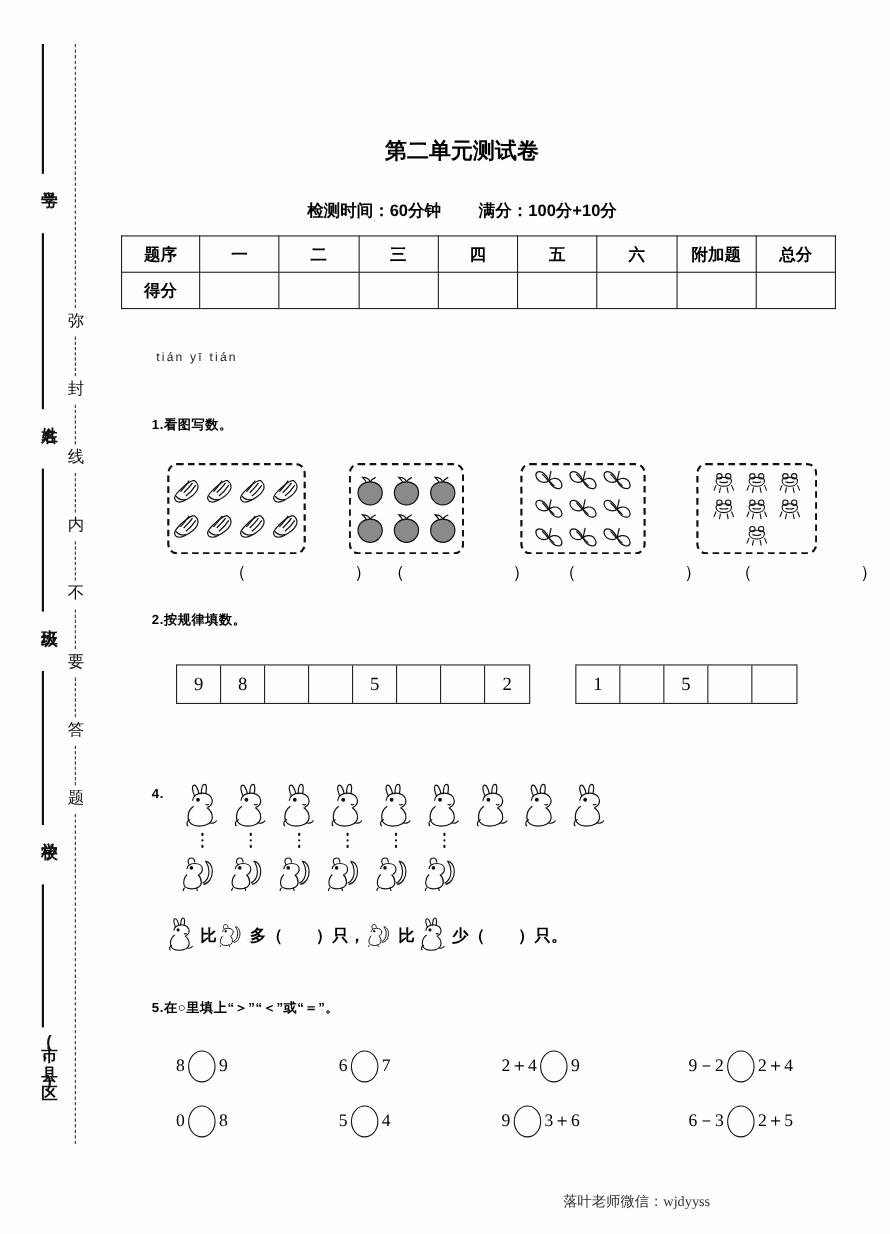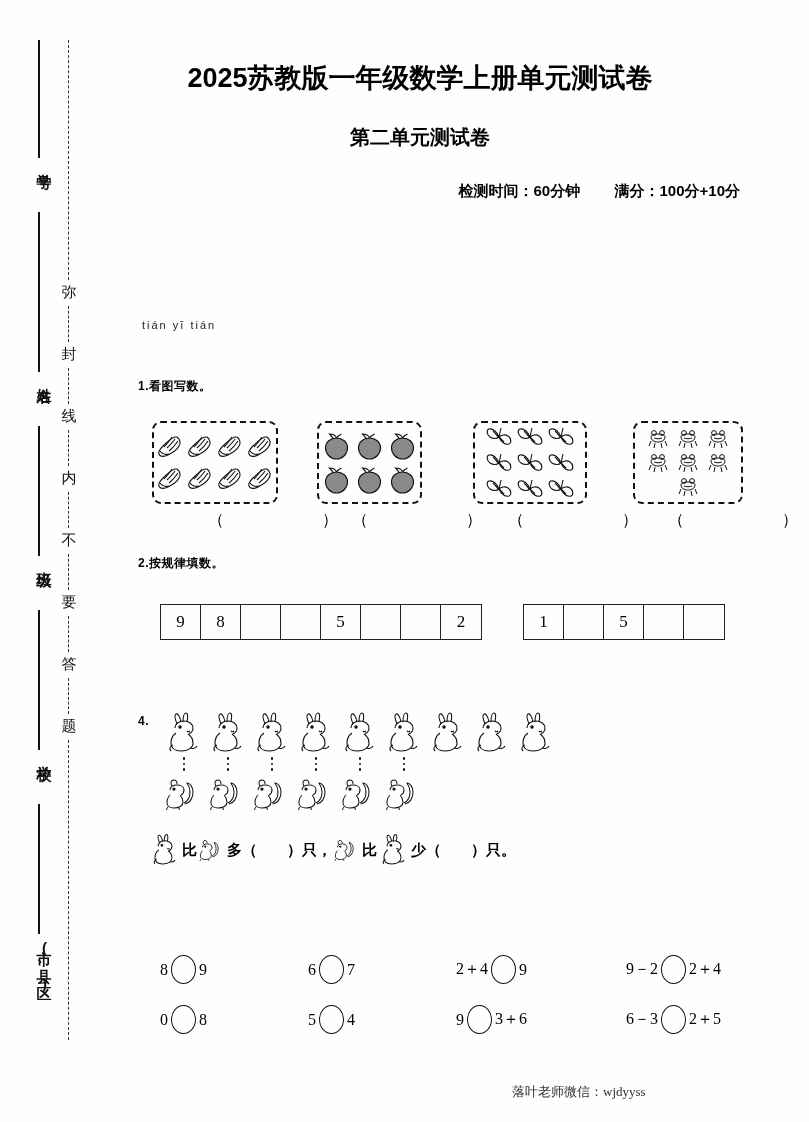--- a/index.html
+++ b/index.html
@@ -93,21 +93,21 @@
     text-align: center;
     font-size: 20px;
     font-weight: bold;
     font-family: "Liberation Sans", sans-serif;
   }
   .exam-meta {
     position: absolute;
     top: 182px;
     left: 100px;
     width: 640px;
-    text-align: right;
+    text-align: center;
     font-size: 15px;
     font-weight: bold;
     font-family: "Liberation Sans", sans-serif;
   }
   .exam-meta .gap { display: inline-block; width: 26px; }
 
   
   .score-table {
     position: absolute;
     top: 214px;
@@ -296,28 +296,53 @@
     <div class="seal-inner-char" style="top:492px;">不</div>
     <div class="seal-inner-line" style="top:514px;height:36px;"></div>
     <div class="seal-inner-char" style="top:554px;">要</div>
     <div class="seal-inner-line" style="top:576px;height:36px;"></div>
     <div class="seal-inner-char" style="top:616px;">答</div>
     <div class="seal-inner-line" style="top:638px;height:36px;"></div>
     <div class="seal-inner-char" style="top:678px;">题</div>
     <div class="seal-inner-line" style="top:700px;height:300px;"></div>
   </div>
 
-  <div class="doc-title">2025苏教版一年级数学上册单元测试卷</div>
   <div class="doc-subtitle">第二单元测试卷</div>
   <div class="exam-meta">
     <span>检测时间：60分钟</span>
     <span class="gap"></span>
     <span>满分：100分+10分</span>
   </div>
 
+  <table class="score-table">
+    <tbody>
+        <tr>
+      <td class="first">题序</td>
+      <td>一</td>
+      <td>二</td>
+      <td>三</td>
+      <td>四</td>
+      <td>五</td>
+      <td>六</td>
+      <td>附加题</td>
+      <td>总分</td>
+    </tr>
+    <tr>
+      <td class="first">得分</td>
+      <td></td>
+      <td></td>
+      <td></td>
+      <td></td>
+      <td></td>
+      <td></td>
+      <td></td>
+      <td></td>
+    </tr>
+  </tbody>
+    </table>
 
   <div class="pinyin-row">tián  yī  tián</div>
 
   <div class="qtext" style="top:378px;left:138px;">
     <span class="qnum">1.</span><span>看图写数。</span>
   </div>
 
   <div class="pic-box" style="top:421px;left:152px;width:126px;height:83px;">
     <div class="pic-grid">
       <div class="pic-row">
@@ -897,20 +922,23 @@
           <circle cx="18" cy="15" r="1.2" fill="#111"></circle>
           <path d="M25 19c1 1 2 1 3 0"></path>
           <path d="M14 21c-3 2-5 6-5 10 0 5 4 8 10 8 7 0 12-3 12-8 0-4-2-7-5-9"></path>
           <path d="M11 33c-3 1-4 4-2 6"></path>
           <path d="M28 36c3 1 6 0 7-2"></path>
         </g>
       </svg>
     <span>少（　　）只。</span>
   </div>
 
+  <div class="qtext" style="top:908px;left:138px;">
+    <span class="qnum">5.</span><span>在○里填上“＞”“＜”或“＝”。</span>
+  </div>
 
   <div class="cmp-row" style="top:955px;left:160px;">
     <div class="cmp-item" style="width:148px;">
       <span>8</span>
       <span class="cmp-circle"></span>
       <span>9</span>
     </div>
     <div class="cmp-item" style="width:148px;">
       <span>6</span>
       <span class="cmp-circle"></span>

